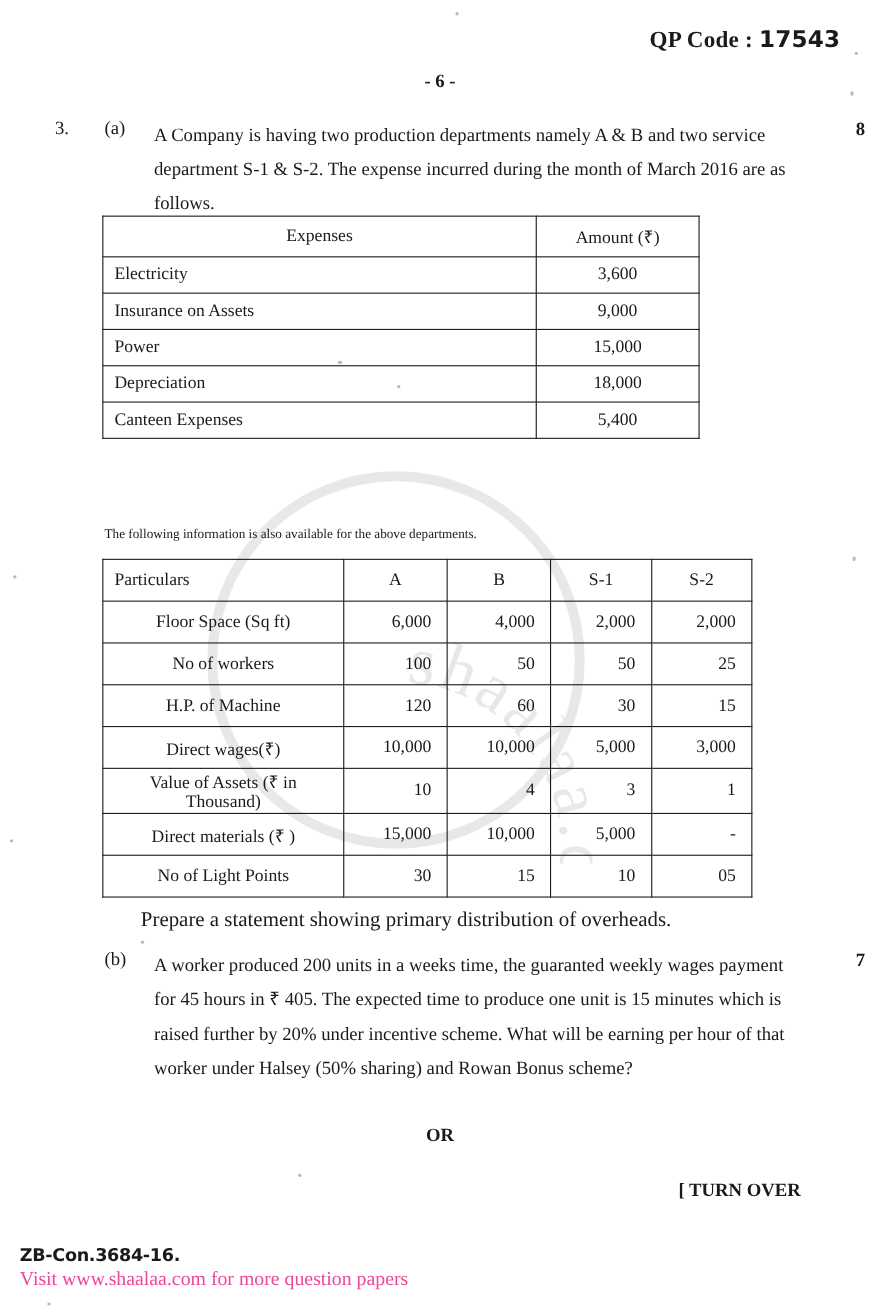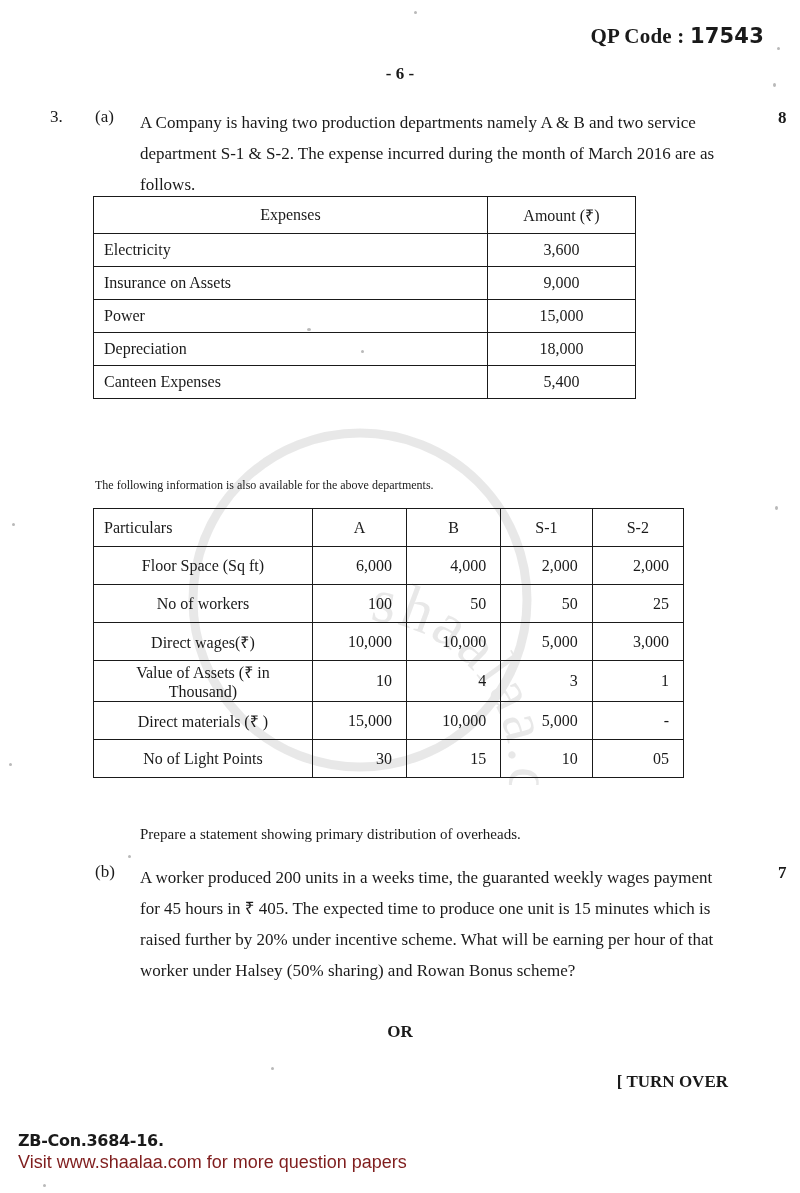--- a/index.html
+++ b/index.html
@@ -139,23 +139,23 @@
   #table-particulars .col-part { width: 269px; }
   #table-particulars .col-d { width: 87px; }
   #table-particulars thead td.h-part { text-align: left; }
   #table-particulars thead td.h-dept { text-align: center; }
   #table-particulars tbody td.pname { text-align: center; }
   #table-particulars tbody td.pval { text-align: right; padding-right: 14px; }
 
   
   #prepare-line {
     position: absolute;
-    left: 140px;
+    left: 128px;
     top: 826px;
-    font-size: 15px;
+    font-size: 19px;
     white-space: nowrap;
   }
 
   
   #q3b {
     position: absolute;
     left: 0;
     top: 862px;
     width: 800px;
   }
@@ -198,23 +198,23 @@
     font-family: "DejaVu Sans", sans-serif;
     font-size: 16px;
     font-weight: bold;
     letter-spacing: -0.3px;
     white-space: nowrap;
   }
   #visit-line {
     position: absolute;
     left: 18px;
     top: 1152px;
-    font-family: Liberation Sans, sans-serif;
+    font-family: Liberation Serif, serif;
     font-size: 18px;
-    color: #7f1d1d;
+    color: #ec4899;
     white-space: nowrap;
   }
 
   
   .speck {
     position: absolute;
     background: #b9b9b9;
     border-radius: 50%;
     z-index: 3;
   }
@@ -304,20 +304,27 @@
           <td class="pval">2,000</td>
         </tr>
         <tr>
           <td class="pname">No of workers</td>
           <td class="pval">100</td>
           <td class="pval">50</td>
           <td class="pval">50</td>
           <td class="pval">25</td>
         </tr>
         <tr>
+          <td class="pname">H.P. of Machine</td>
+          <td class="pval">120</td>
+          <td class="pval">60</td>
+          <td class="pval">30</td>
+          <td class="pval">15</td>
+        </tr>
+        <tr>
           <td class="pname">Direct wages(₹)</td>
           <td class="pval">10,000</td>
           <td class="pval">10,000</td>
           <td class="pval">5,000</td>
           <td class="pval">3,000</td>
         </tr>
         <tr>
           <td class="pname">Value of Assets (₹ in Thousand)</td>
           <td class="pval">10</td>
           <td class="pval">4</td>

